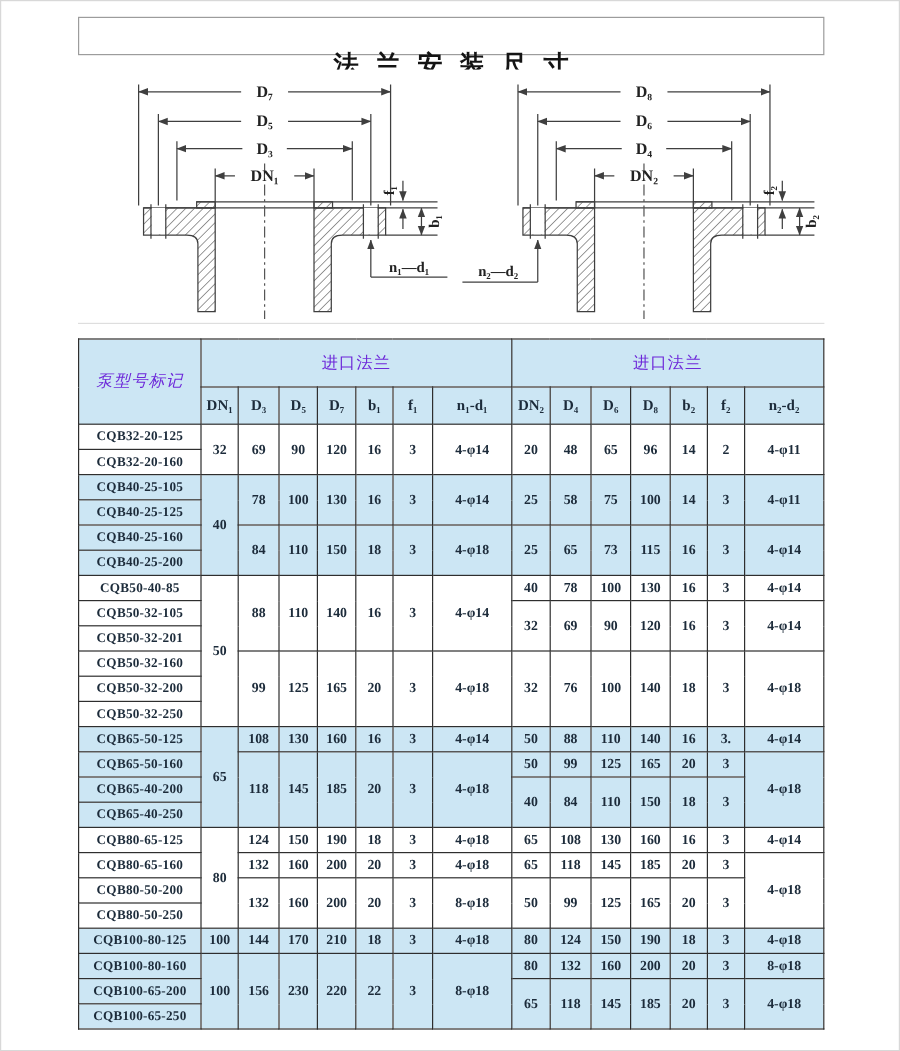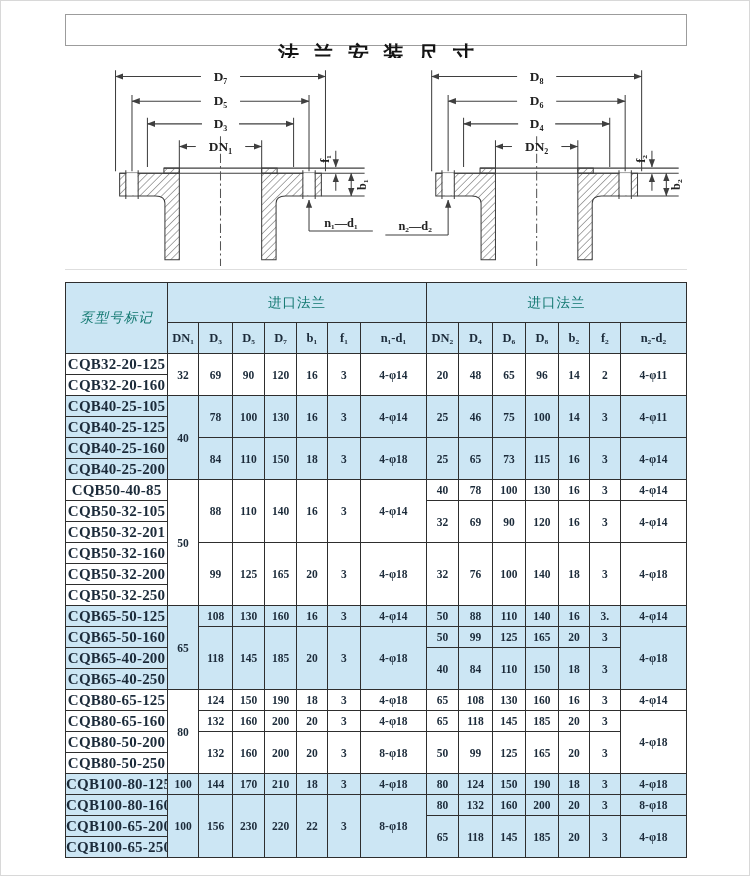--- a/index.html
+++ b/index.html
@@ -29,30 +29,30 @@
   table.spec {
     border-collapse:collapse; table-layout:fixed; width:622px;
     font-family:"Liberation Serif", serif; color:#1c2b3a;
   }
   table.spec th, table.spec td {
     border:1px solid #2e2e2e; text-align:center; vertical-align:middle; padding:0;
     overflow:hidden; white-space:nowrap;
   }
   th.cn {
     background:#cce6f4; font-family:"Liberation Sans", sans-serif;
-    font-weight:normal; font-size:13.5px; color:#0f766e; letter-spacing:1px;
+    font-weight:normal; font-size:13.5px; color:#6d28d9; letter-spacing:1px;
   }
   th.group-h { height:39px; }
   th.model-h { width:99px;font-style:italic; }
   th.sub-h {
     background:#cce6f4; height:30px; font-family:"Liberation Serif", serif;
     font-weight:bold; font-size:12.5px; color:#1c2b3a; letter-spacing:0;
   }
   table.spec td { height:20px; font-size:11.5px; font-weight:bold; background:#fff; }
-  table.spec td.model { font-size:15px; letter-spacing:0.2px; }
+  table.spec td.model { font-size:11px; letter-spacing:0.2px; }
   table.spec tr.shade td { background:#cce6f4; }
 </style>
 </head>
 <body>
 
 <div class="page">
 
   <div class="title-box">
     <span class="title-text">法兰安装尺寸</span>
   </div>
@@ -236,21 +236,21 @@
           <tr class="shade">
             <td class="model">CQB40-25-105</td>
             <td rowspan="4">40</td>
             <td rowspan="2">78</td>
             <td rowspan="2">100</td>
             <td rowspan="2">130</td>
             <td rowspan="2">16</td>
             <td rowspan="2">3</td>
             <td rowspan="2">4-φ14</td>
             <td rowspan="2">25</td>
-            <td rowspan="2">46</td>
+            <td rowspan="2">58</td>
             <td rowspan="2">75</td>
             <td rowspan="2">100</td>
             <td rowspan="2">14</td>
             <td rowspan="2">3</td>
             <td rowspan="2">4-φ11</td>
           </tr>
           <tr class="shade">
             <td class="model">CQB40-25-125</td>
           </tr>
           <tr class="shade">

